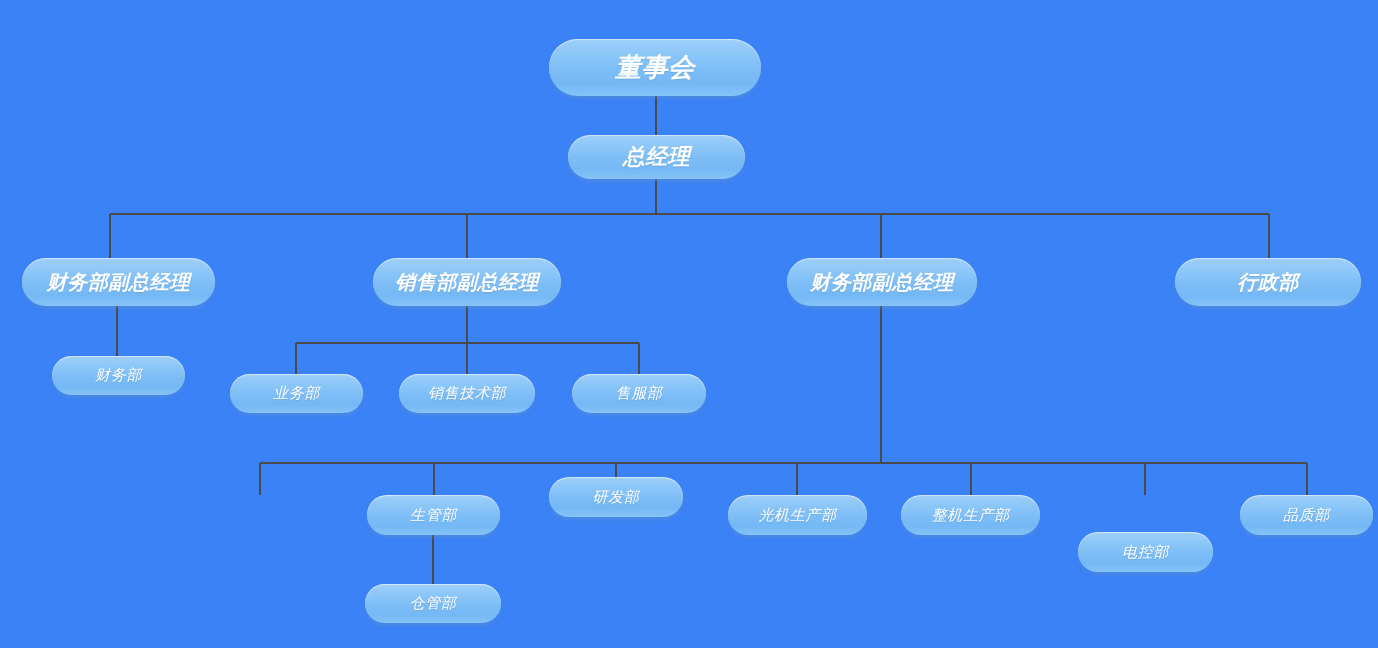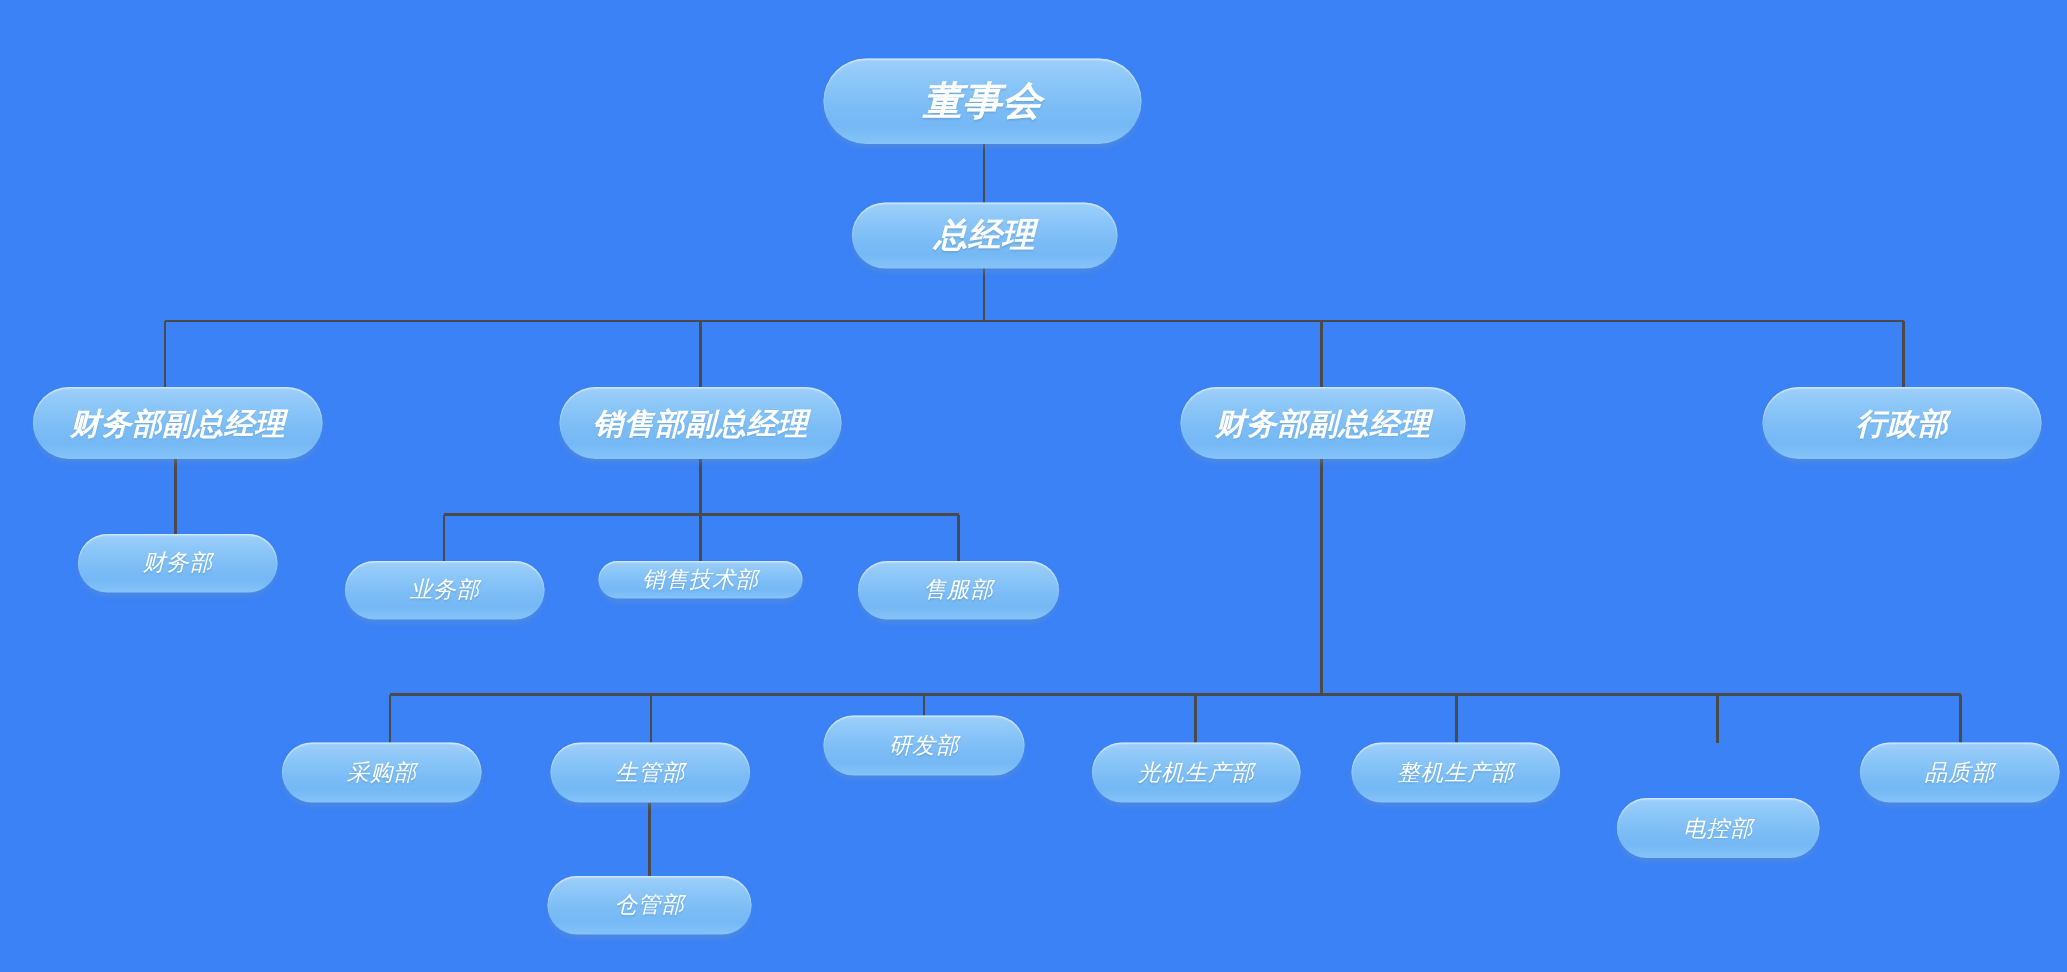--- a/index.html
+++ b/index.html
@@ -115,25 +115,24 @@
   <div class="node lvl-vp" style="left:373px; top:258px; width:188px; height:48px;">销售部副总经理</div>
 
   <div class="node lvl-vp" style="left:787px; top:258px; width:190px; height:48px;">财务部副总经理</div>
 
   <div class="node lvl-vp" style="left:1175px; top:258px; width:186px; height:48px;">行政部</div>
 
   <div class="node lvl-dept" style="left:52px; top:356px; width:133px; height:39px;">财务部</div>
 
   <div class="node lvl-dept" style="left:230px; top:374px; width:133px; height:39px;">业务部</div>
 
-  <div class="node lvl-dept" style="left:399px; top:374px; width:136px; height:25px;">销售技术部</div>
+  <div class="node lvl-dept" style="left:399px; top:374px; width:136px; height:39px;">销售技术部</div>
 
   <div class="node lvl-dept" style="left:572px; top:374px; width:134px; height:39px;">售服部</div>
 
-  <div class="node lvl-dept" style="left:188px; top:495px; width:133px; height:40px;">采购部</div>
 
   <div class="node lvl-dept" style="left:367px; top:495px; width:133px; height:40px;">生管部</div>
 
   <div class="node lvl-dept" style="left:549px; top:477px; width:134px; height:40px;">研发部</div>
 
   <div class="node lvl-dept" style="left:728px; top:495px; width:139px; height:40px;">光机生产部</div>
 
   <div class="node lvl-dept" style="left:901px; top:495px; width:139px; height:40px;">整机生产部</div>
 
   <div class="node lvl-dept" style="left:1078px; top:495px; width:135px; height:40px;margin-top:37px;">电控部</div>

